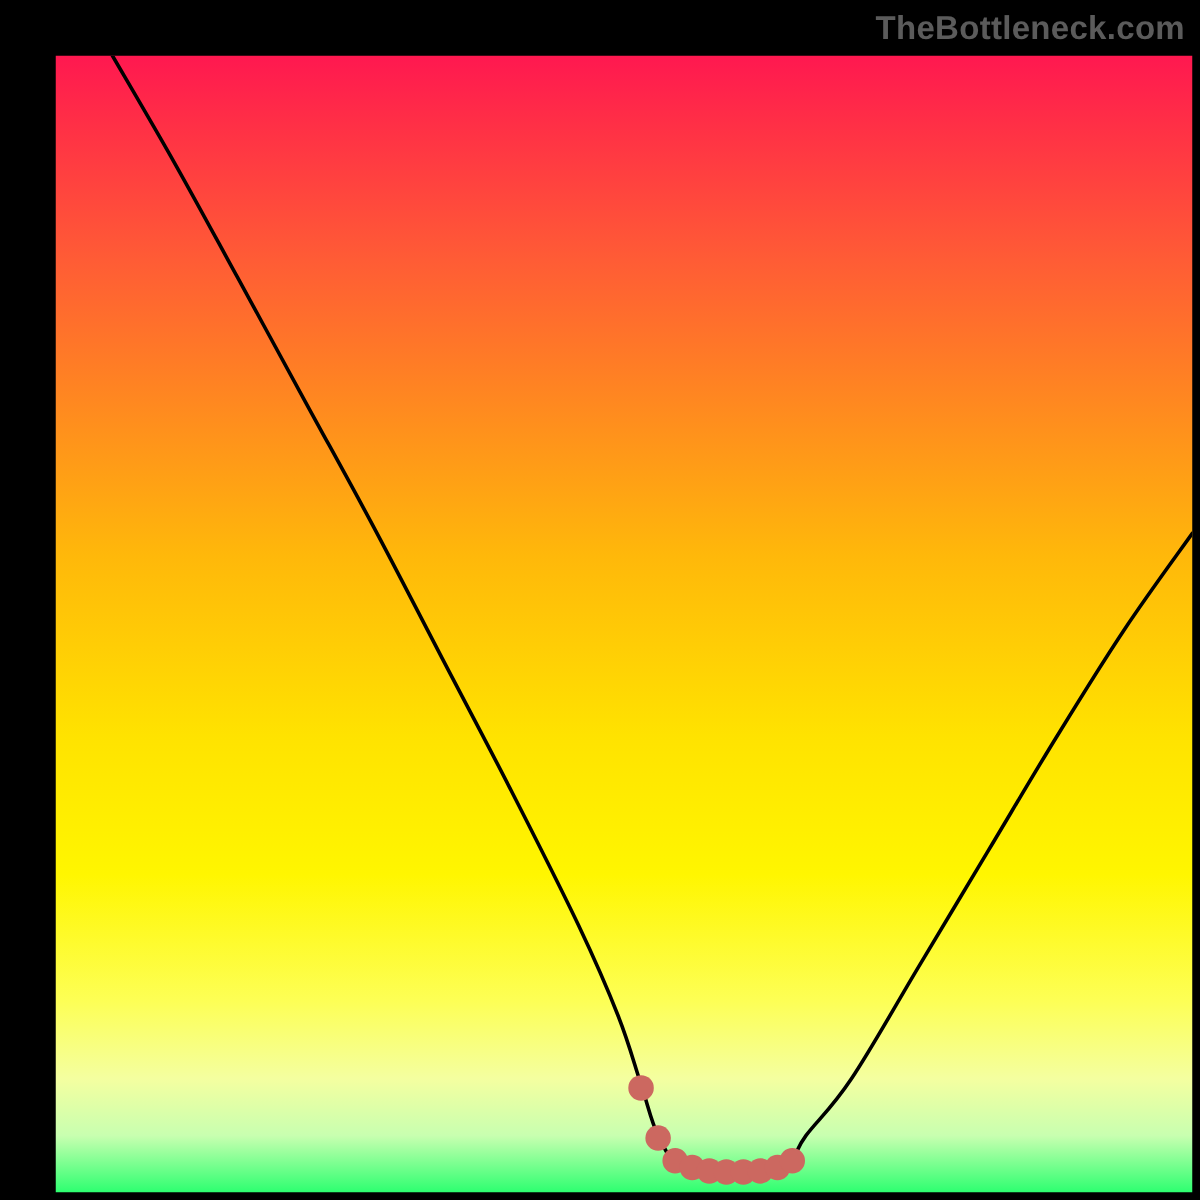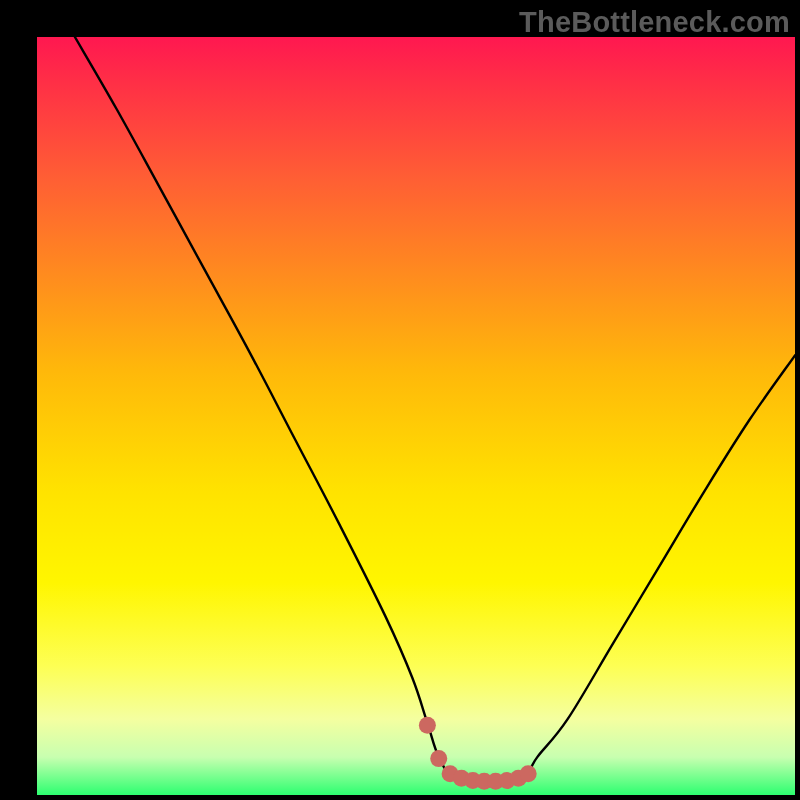--- a/index.html
+++ b/index.html
@@ -8,21 +8,21 @@
     position: relative;
     width: 800px;
     height: 800px;
     background: #000;
   }
   .watermark {
     position: absolute;
     top: 6px;
     right: 10px;
     font-family: Arial, Helvetica, sans-serif;
-    font-size: 29px;
+    font-size: 22px;
     font-weight: 600;
     color: #5b5b5b;
     letter-spacing: 0.2px;
     user-select: none;
   }
   .plot {
     position: absolute;
     left: 37px;
     top: 37px;
     width: 758px;

